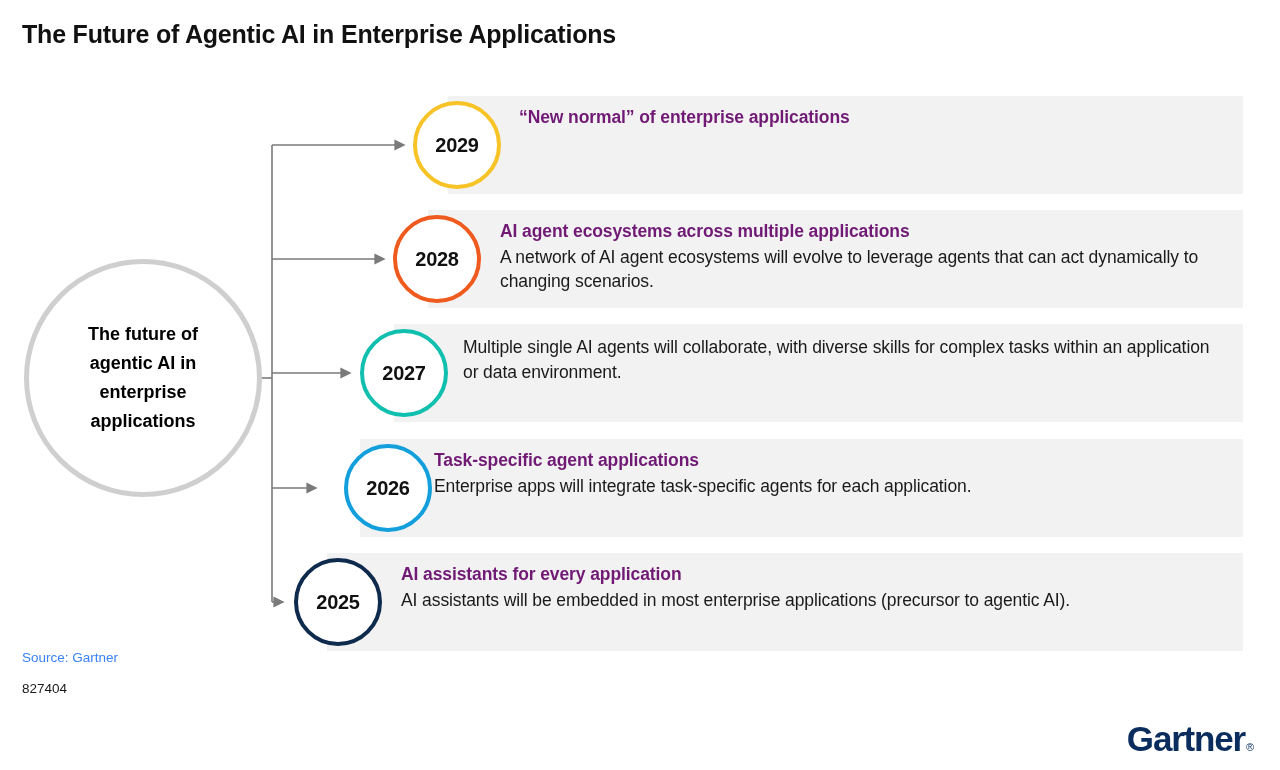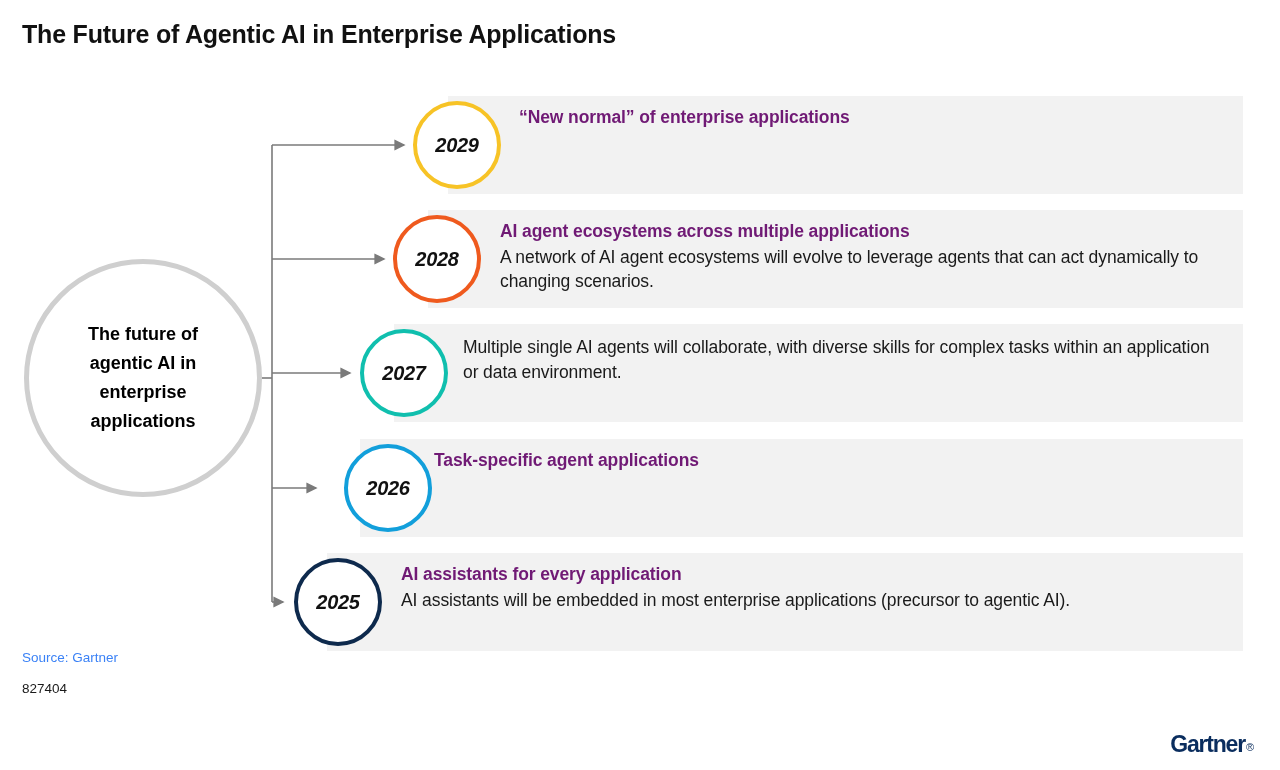--- a/index.html
+++ b/index.html
@@ -85,21 +85,20 @@
     transform: translateY(-50%);
     width: 88px;
     height: 88px;
     border-radius: 50%;
     border: 4px solid #999;
     box-sizing: border-box;
     background: #ffffff;
     display: flex;
     align-items: center;
     justify-content: center;
-    font-style: italic;
   }
   .year-text {
     font-size: 20px;
     font-weight: bold;
     color: #111111;
     letter-spacing: -0.3px;
   }
   .row-text {
     position: absolute;
     top: 10px;
@@ -137,21 +136,21 @@
   }
 
   .logo {
     position: absolute;
     right: 26px;
     bottom: 14px;
     display: flex;
     align-items: flex-end;
   }
   .logo-word {
-    font-size: 23px;
+    font-size: 35px;
     font-weight: bold;
     color: #0a2d5e;
     letter-spacing: -1.2px;
     line-height: 1;
   }
   .logo-reg {
     font-size: 11px;
     color: #0a2d5e;
     margin-left: 1px;
     margin-bottom: 3px;
@@ -217,20 +216,21 @@
     </div>
   </div>
 
   <div class="row" style="left:0; top:439px;">
     <div class="row-bar" style="left: 360px; width: 883px; background: rgb(242, 242, 242);"></div>
     <div class="year-circle" style="left: 344px; border-color: rgb(18, 159, 219);">
       <span class="year-text">2026</span>
     </div>
     <div class="row-text" style="left:434px; width:790px;">
       <div class="row-heading">Task-specific agent applications</div>
+      <div class="row-desc">Enterprise apps will integrate task-specific agents for each application.</div>
     </div>
   </div>
 
   <div class="row" style="left:0; top:553px;">
     <div class="row-bar" style="left: 327px; width: 916px; background: rgb(242, 242, 242);"></div>
     <div class="year-circle" style="left: 294px; border-color: rgb(14, 42, 77);">
       <span class="year-text">2025</span>
     </div>
     <div class="row-text" style="left:401px; width:800px;">
       <div class="row-heading">AI assistants for every application</div>

